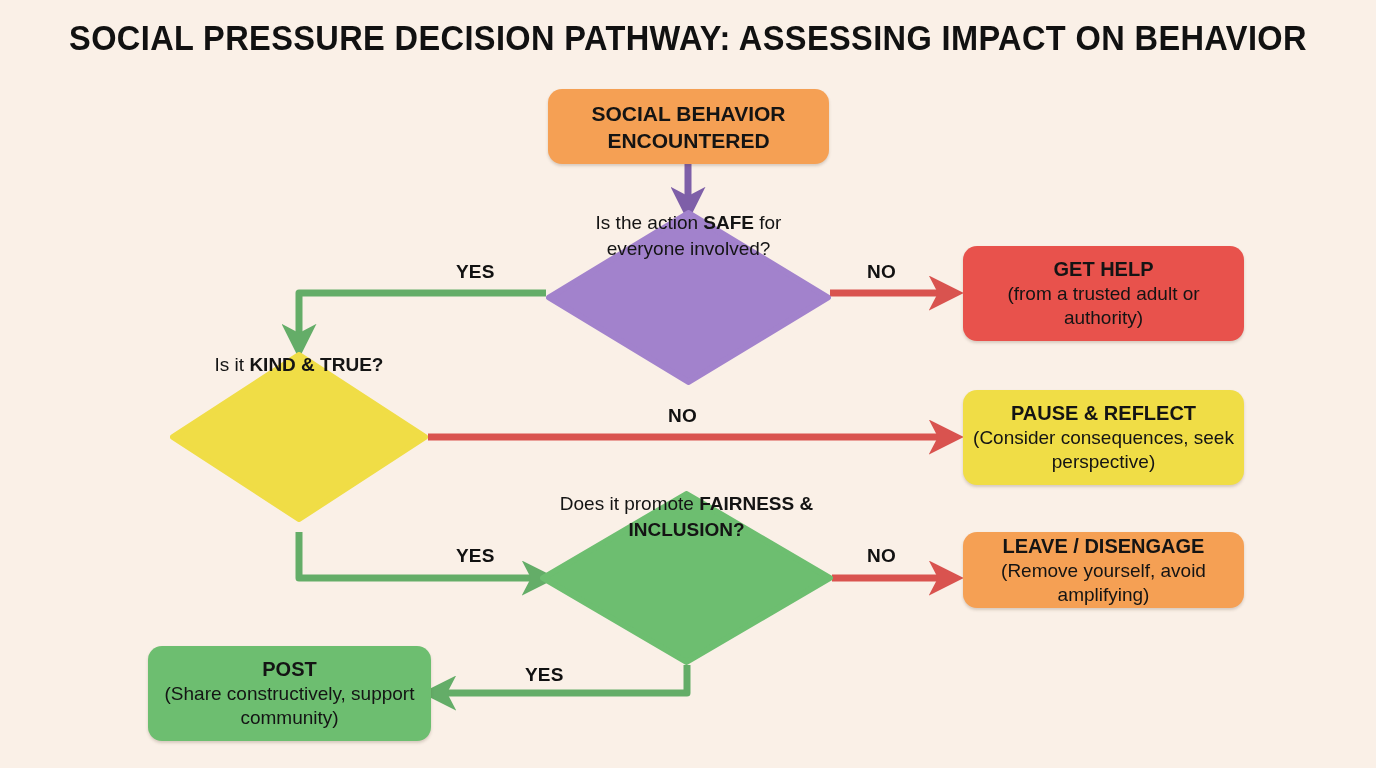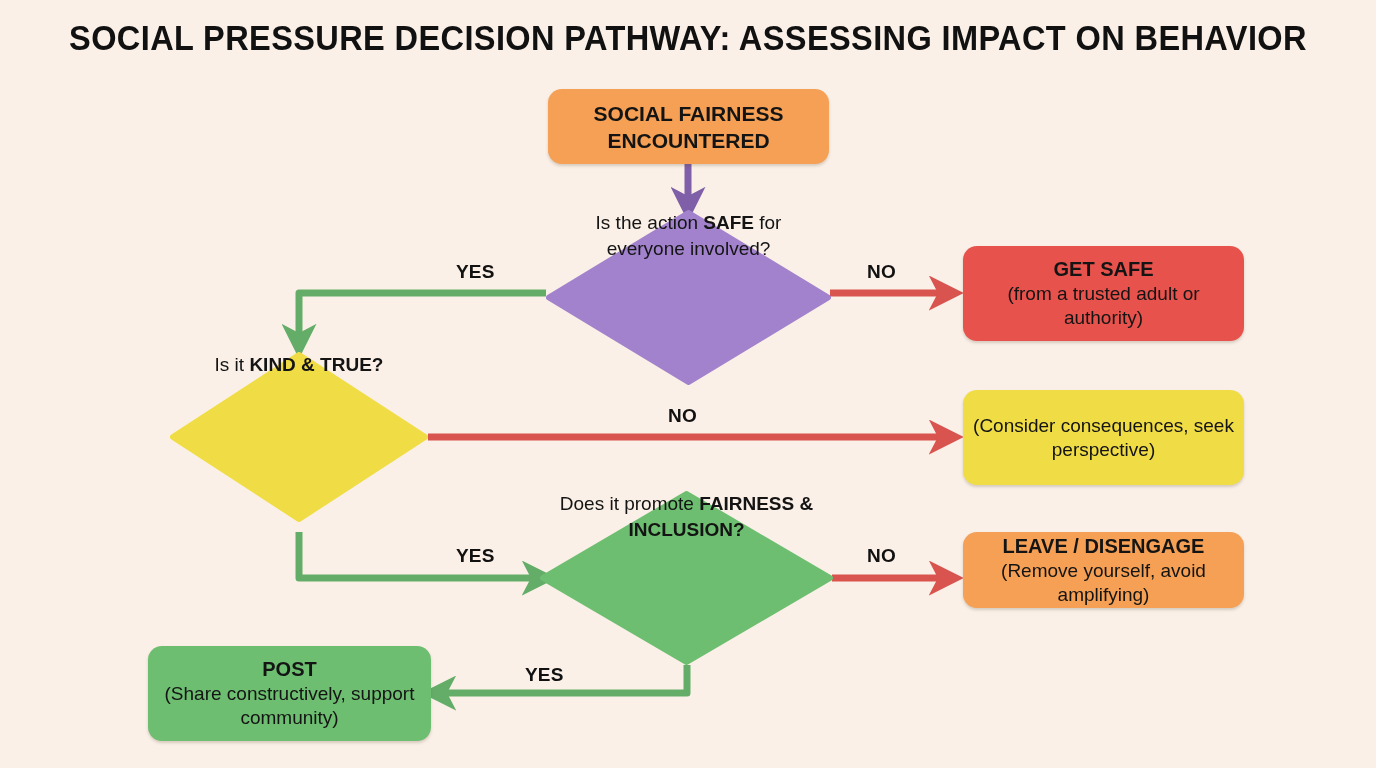--- a/index.html
+++ b/index.html
@@ -152,52 +152,53 @@
   </svg>
 
   <div class="edge-label" style="left:456px; top:261px;">YES</div>
   <div class="edge-label" style="left:867px; top:261px;">NO</div>
   <div class="edge-label" style="left:668px; top:405px;">NO</div>
   <div class="edge-label" style="left:456px; top:545px;">YES</div>
   <div class="edge-label" style="left:867px; top:545px;">NO</div>
   <div class="edge-label" style="left:525px; top:664px;">YES</div>
 
   <div class="node box start-box" style="left:548px; top:89px; width:281px; height:75px; background:#f5a054;">
-    <div class="line1">SOCIAL FAIRNESS</div>
+    <div class="line1">SOCIAL BEHAVIOR</div>
     <div class="line1">ENCOUNTERED</div>
   </div>
 
   <div class="diamond-wrap" style="left:546px; top:210px; width:285px; height:175px;">
     <svg class="diamond-shape" viewBox="0 0 285 175">
       <polygon points="142.5,3 282,87.5 142.5,172 3,87.5" fill="#a282cc" stroke="#a282cc" stroke-width="6" stroke-linejoin="round"></polygon>
     </svg>
     <div class="diamond-label">
       <span>
         <span>Is the action </span><b>SAFE</b><span> for everyone involved?</span>
       </span>
     </div>
   </div>
 
   <div class="node box" style="left:963px; top:246px; width:281px; height:95px; background:#e8524c;">
-    <div class="line1">GET SAFE</div>
+    <div class="line1">GET HELP</div>
     <div class="line2">(from a trusted adult or authority)</div>
   </div>
 
   <div class="diamond-wrap" style="left:170px; top:352px; width:258px; height:170px;">
     <svg class="diamond-shape" viewBox="0 0 258 170">
       <polygon points="129,3 255,85 129,167 3,85" fill="#f0dd46" stroke="#f0dd46" stroke-width="6" stroke-linejoin="round"></polygon>
     </svg>
     <div class="diamond-label">
       <span>
         <span>Is it </span><b>KIND &amp; TRUE?</b><span></span>
       </span>
     </div>
   </div>
 
   <div class="node box" style="left:963px; top:390px; width:281px; height:95px; background:#f0dd46;">
+    <div class="line1">PAUSE &amp; REFLECT</div>
     <div class="line2">(Consider consequences, seek perspective)</div>
   </div>
 
   <div class="diamond-wrap" style="left:540px; top:491px; width:293px; height:174px;">
     <svg class="diamond-shape" viewBox="0 0 293 174">
       <polygon points="146.5,3 290,87 146.5,171 3,87" fill="#6dbe70" stroke="#6dbe70" stroke-width="6" stroke-linejoin="round"></polygon>
     </svg>
     <div class="diamond-label">
       <span>
         <span>Does it promote </span><b>FAIRNESS &amp; INCLUSION?</b><span></span>

